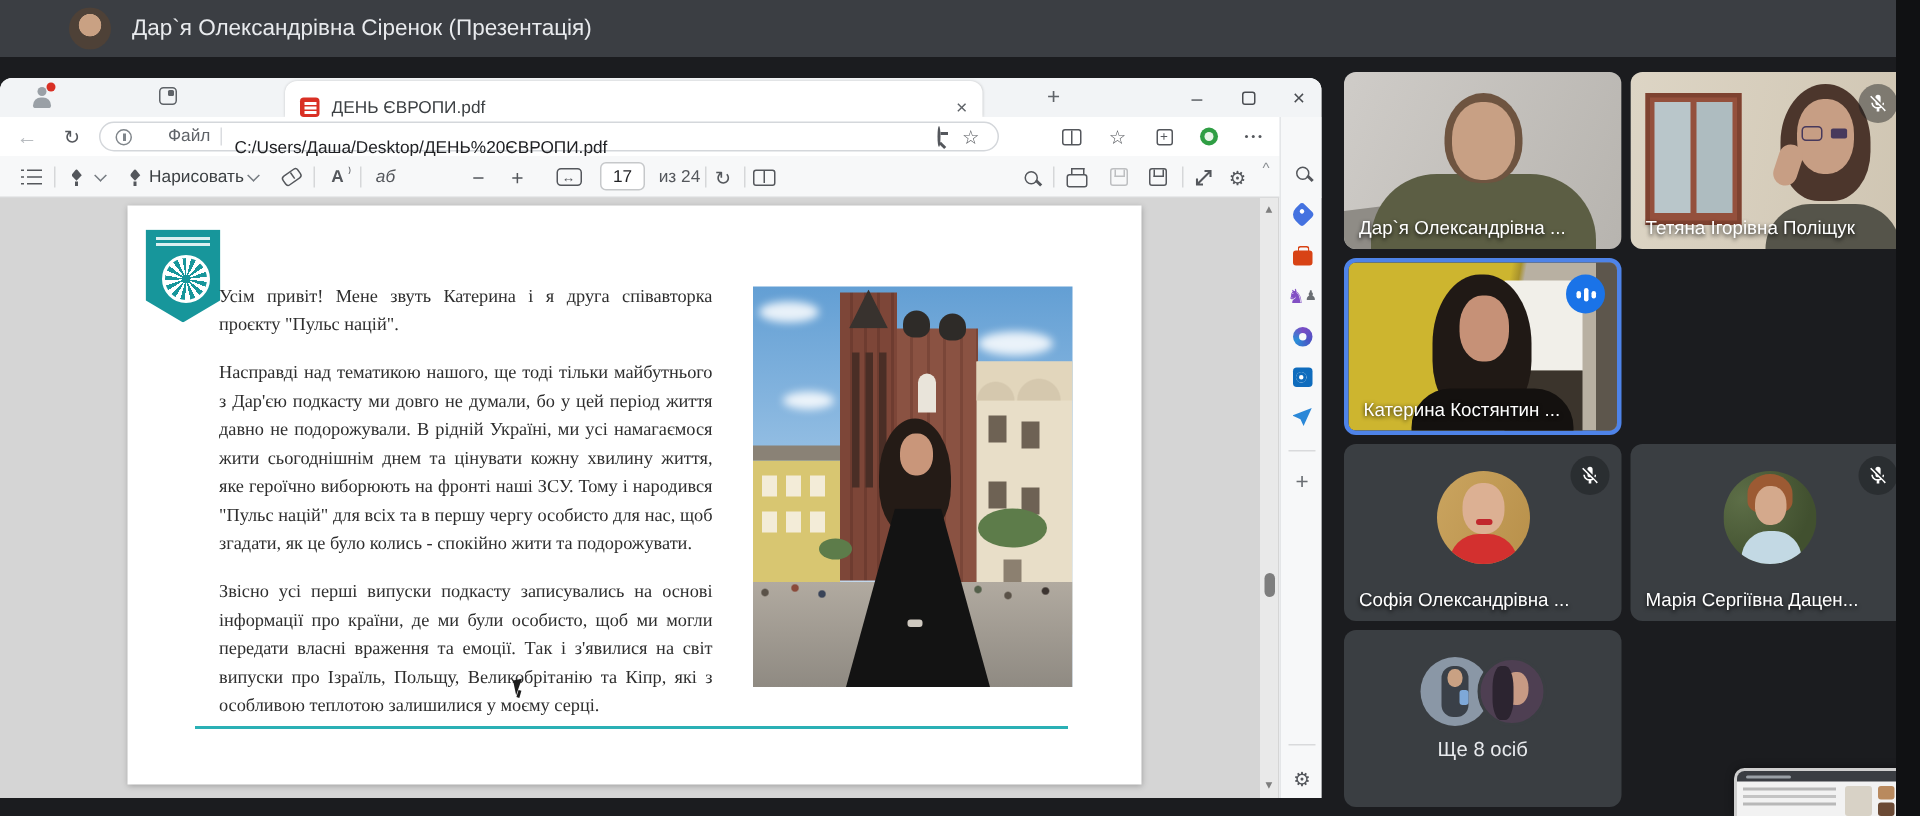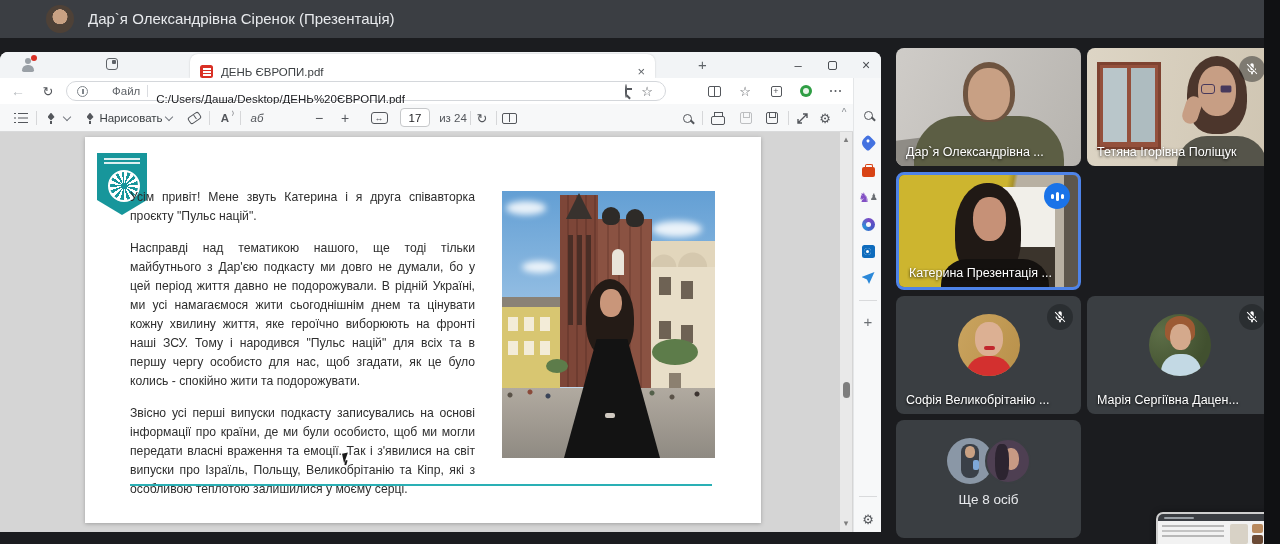--- a/index.html
+++ b/index.html
@@ -79,21 +79,21 @@
   .printic{width:14px;height:9px;border:1.5px solid #54575c;border-radius:2px;position:relative;margin-top:4px;}
   .printic::before{content:"";position:absolute;top:-5px;left:2px;width:7px;height:3.5px;border:1.5px solid #54575c;border-bottom:none;}
   .saveic{width:12px;height:12px;border:1.6px solid #54575c;border-radius:2px;position:relative;}
   .saveic::after{content:"";position:absolute;left:2px;top:0;width:5px;height:4px;border:1.4px solid #54575c;border-top:none;}
   .dis{opacity:.35;}
 
   
   .content{position:absolute;left:0;top:80px;width:853px;height:400px;background:#d5d5d5;overflow:hidden;}
   .page{position:absolute;left:85px;top:5px;width:676px;height:386px;background:#fff;box-shadow:0 1px 4px rgba(0,0,0,.25);}
   .ptxt{position:absolute;left:45px;top:51px;width:345px;font-size:12.2px;line-height:19px;color:#2e2e2e;text-align:justify;}
-  .ptxt p{margin:0 0 13px 0;}
+  .ptxt p{margin:0 0 13px 16px;font-family:Liberation Serif, serif;}
   .tealline{position:absolute;left:45px;top:347px;width:582px;height:2px;background:#2ab0b5;}
   .shield{position:absolute;left:12px;top:16px;width:50px;height:62px;background:#17969b;
       clip-path:polygon(0 0,100% 0,100% 76%,50% 100%,0 76%);}
   .shield::before{content:"";position:absolute;left:7px;top:5px;width:36px;height:2px;background:rgba(255,255,255,.85);
       box-shadow:0 4px 0 rgba(255,255,255,.85);}
   .shield::after{content:"";position:absolute;left:11px;top:17px;width:28px;height:28px;border-radius:50%;background:
       radial-gradient(circle,#17969b 0 3px,transparent 3px),
       repeating-conic-gradient(#fff 0 14deg,#17969b 14deg 28deg);
       border:2px solid #fff;}
   .cursor{position:absolute;width:0;height:0;border-left:6px solid #1b1b1b;border-bottom:10px solid transparent;
@@ -395,37 +395,37 @@
     <div class="sc" style="left:104px;top:72px;width:52px;height:46px;background:#3b342c;"></div>
     <div class="sc" style="right:0;top:0;width:14px;height:118px;background:#5d564c;"></div>
     <div class="sc" style="left:56px;top:8px;width:66px;height:96px;background:#201915;border-radius:48% 48% 40% 40%;"></div>
     <div class="sc" style="left:74px;top:22px;width:33px;height:44px;background:#c69177;border-radius:46%;"></div>
     <div class="sc" style="left:42px;bottom:-16px;width:108px;height:44px;background:#14110f;border-radius:26px 26px 0 0;"></div>
     <div class="spkic">
         <i style="height:5px;"></i>
         <i style="height:9px;"></i>
         <i style="height:5px;"></i>
       </div>
-    <div class="nm">Катерина Презентація ...</div>
+    <div class="nm">Катерина Костянтин ...</div>
   </div>
 
 
   <div class="tile" style="left:896px;top:296px;">
     <div class="avatar">
       <div class="sc" style="inset:0;background:linear-gradient(115deg,#caa45f,#b8904a);"></div>
       <div class="sc" style="left:17px;top:8px;width:28px;height:34px;background:#dcb093;border-radius:46%;"></div>
       <div class="sc" style="left:26px;top:32px;width:11px;height:4px;background:#c1272d;border-radius:2px;"></div>
       <div class="sc" style="left:8px;bottom:-4px;width:46px;height:24px;background:#d3302f;border-radius:20px 20px 0 0;"></div>
     </div>
     <div class="micoff">
       <svg width="14" height="14" viewBox="0 0 24 24">
           <path fill="#fff" d="M19 11h-1.7c0 .74-.16 1.43-.43 2.05l1.23 1.23c.56-.98.9-2.09.9-3.28zm-4.02.17c0-.06.02-.11.02-.17V5a3 3 0 0 0-6 0v.18l5.98 5.99zM4.27 3 3 4.27l6.01 6.01V11a3 3 0 0 0 3 3c.23 0 .44-.03.65-.08l1.66 1.66c-.71.33-1.5.52-2.31.52a5.9 5.9 0 0 1-5.91-5.1H4.34c0 3.41 2.72 6.23 6.16 6.72V21h3v-3.28c.91-.13 1.77-.45 2.54-.9L19.73 21 21 19.73 4.27 3z"></path>
         </svg>
     </div>
-    <div class="nm">Софія Великобрітанію ...</div>
+    <div class="nm">Софія Олександрівна ...</div>
   </div>
 
   <div class="tile" style="left:1087px;top:296px;width:186px;">
     <div class="avatar">
       <div class="sc" style="inset:0;background:radial-gradient(circle at 20% 30%,#5d6e47,#41502f 70%);"></div>
       <div class="sc" style="left:16px;top:2px;width:30px;height:26px;background:#9c5a33;border-radius:50% 50% 30% 30%;"></div>
       <div class="sc" style="left:21px;top:10px;width:21px;height:26px;background:#d4a98c;border-radius:46%;"></div>
       <div class="sc" style="left:12px;bottom:-4px;width:40px;height:26px;background:#c3d9e4;border-radius:18px 18px 0 0;"></div>
     </div>
     <div class="micoff">

